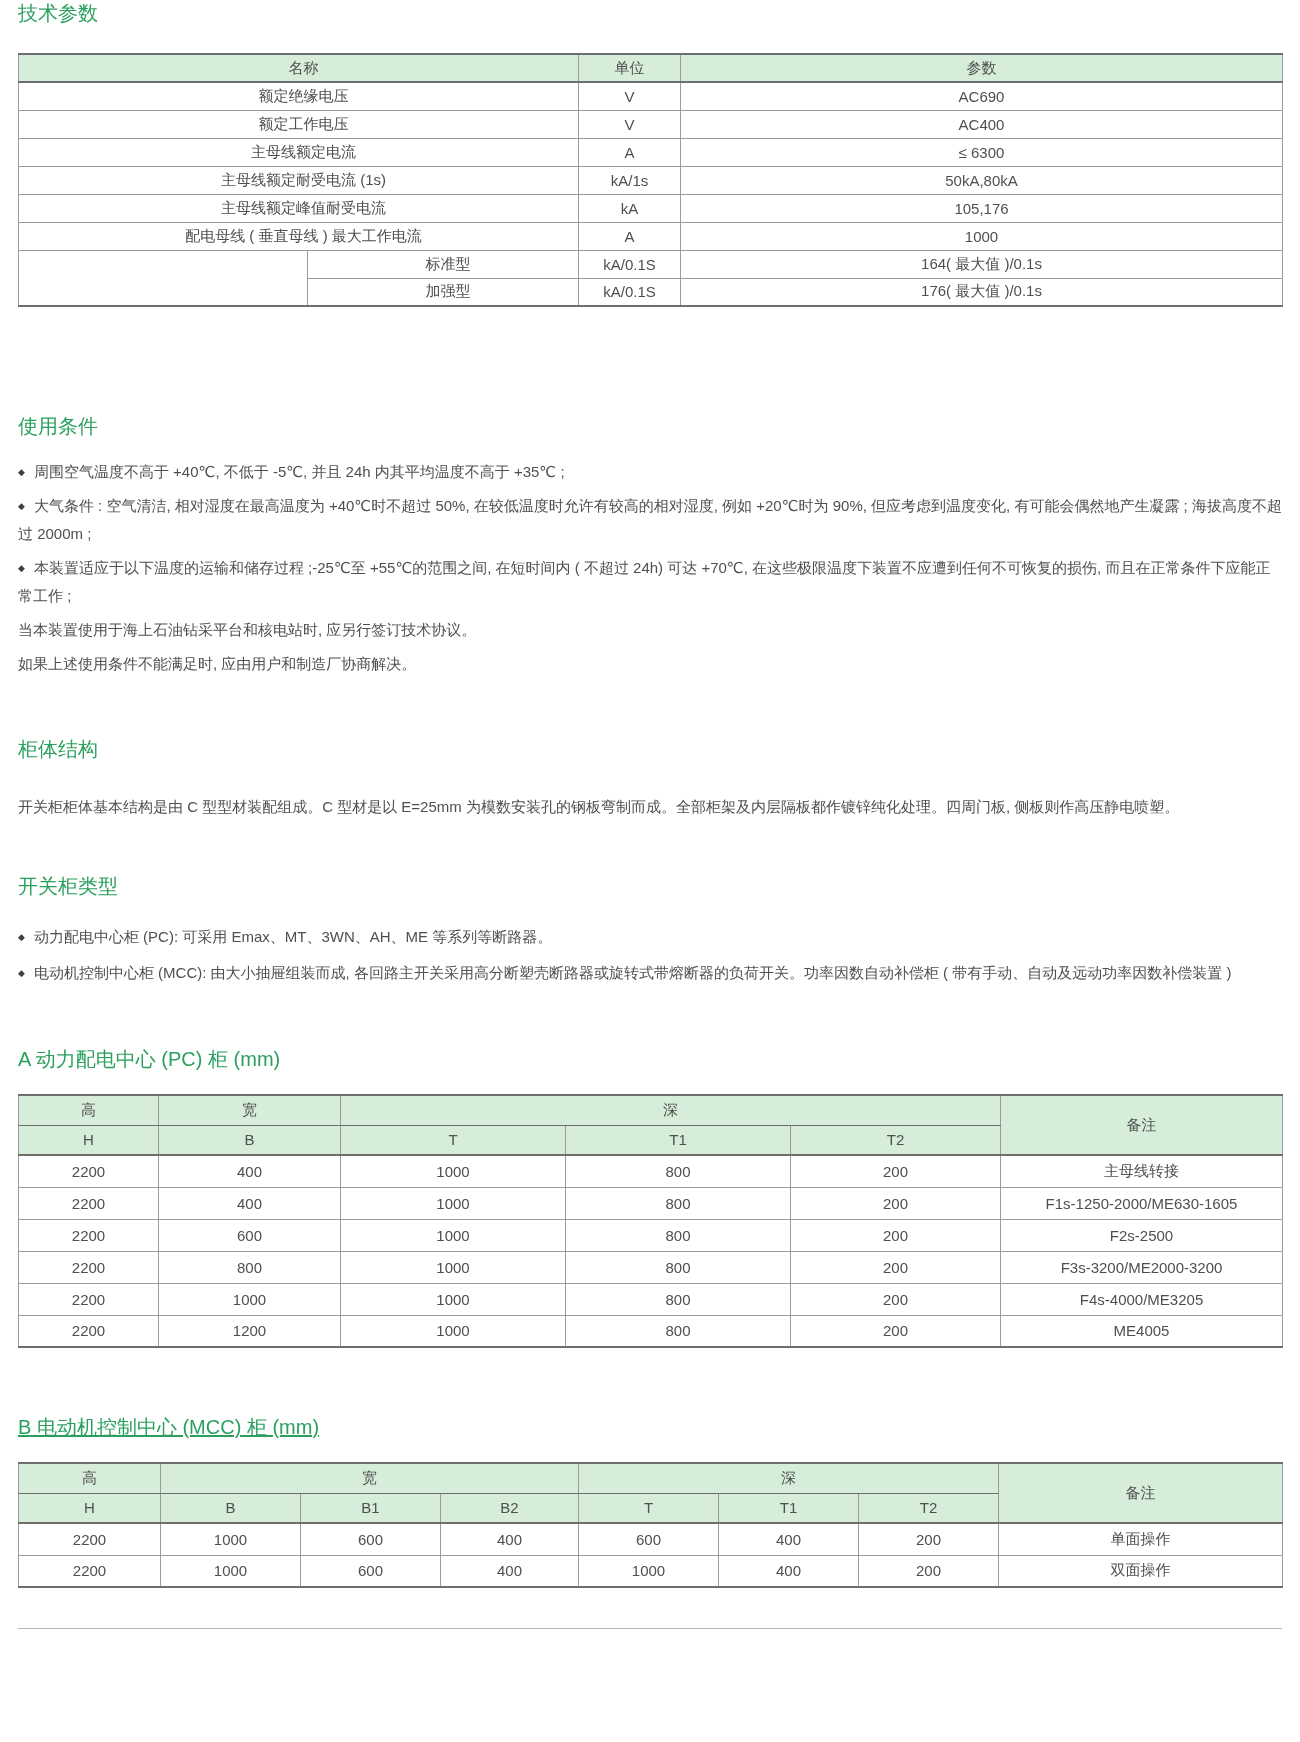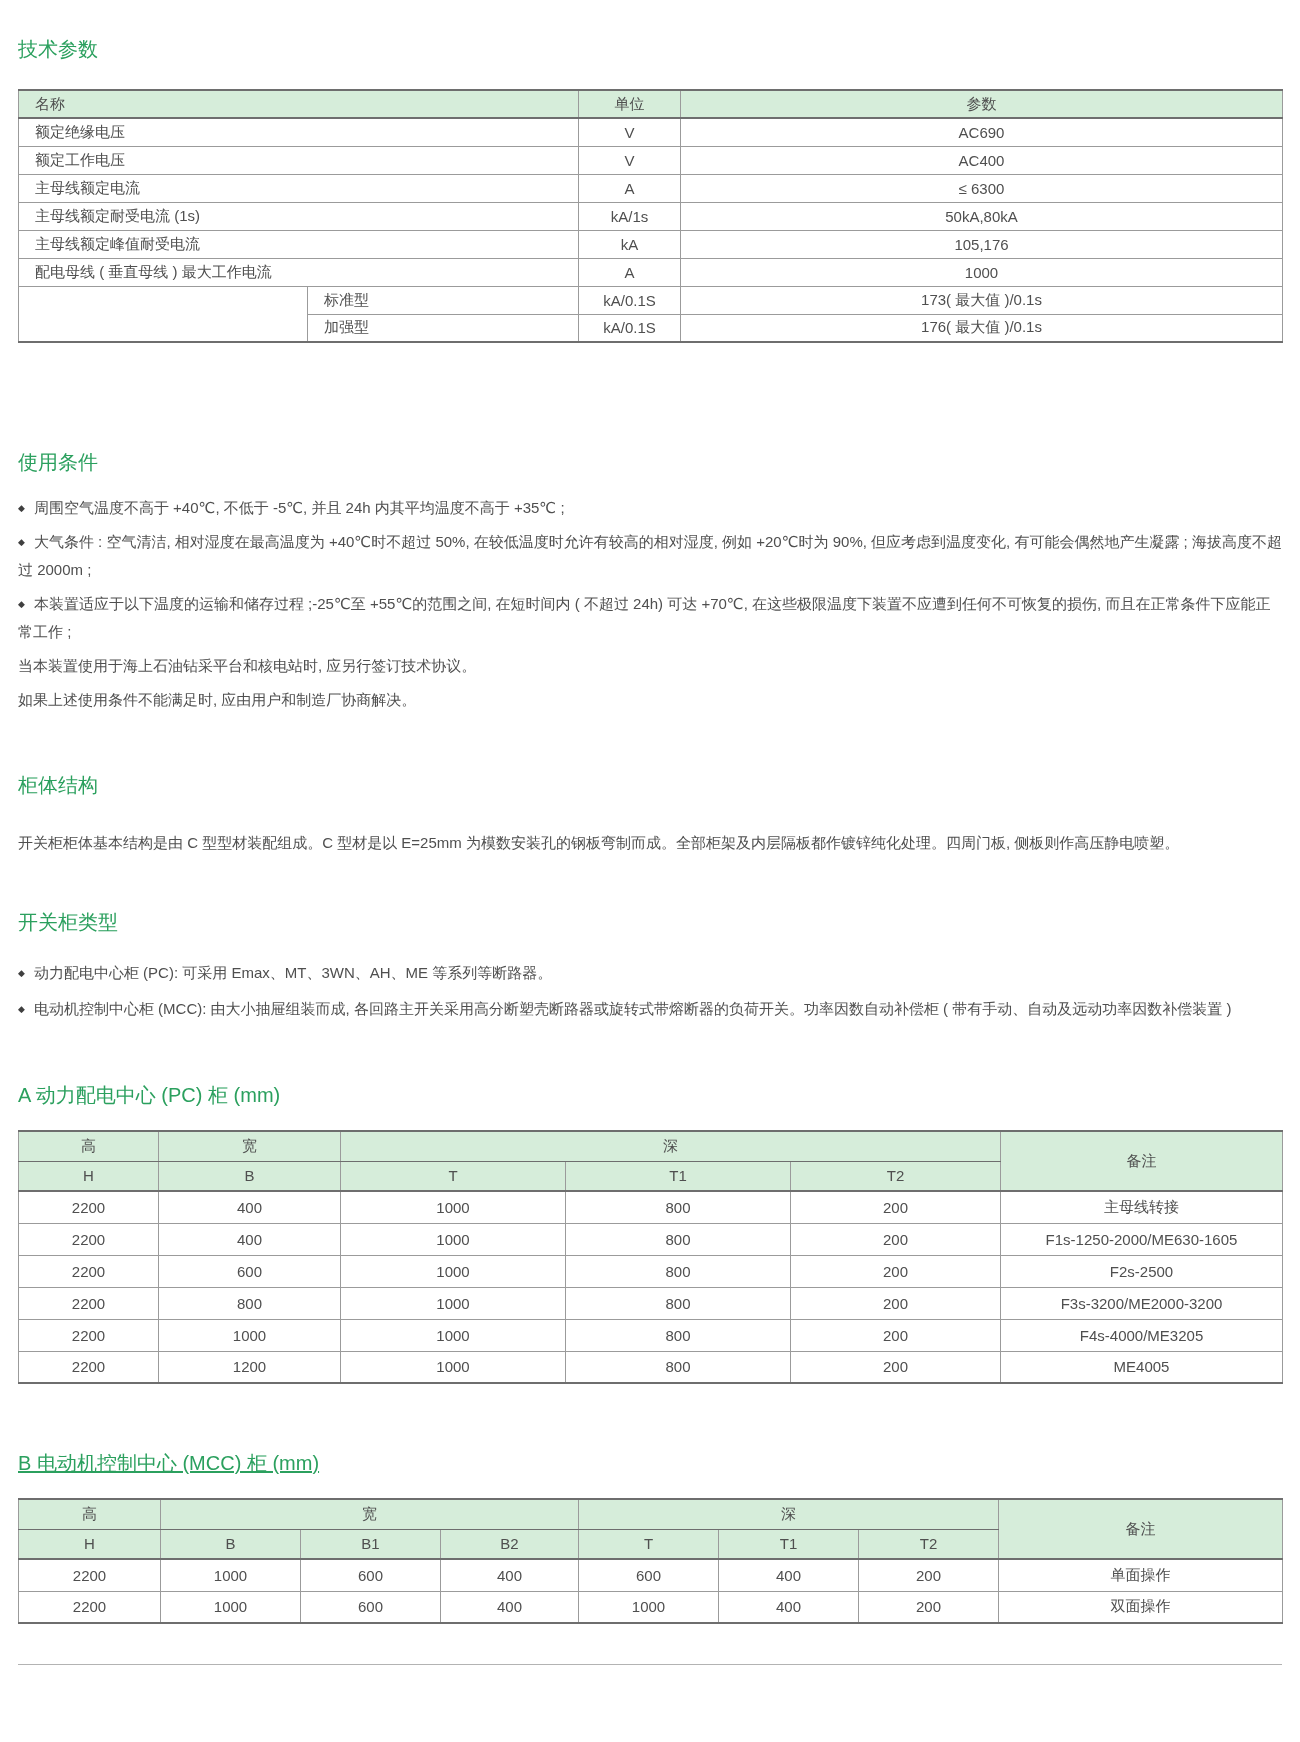--- a/index.html
+++ b/index.html
@@ -11,21 +11,21 @@
     overflow:hidden;
   }
   .content { width:1264px; margin:0 18px; }
 
   .sec-title {
     color:#2ba05e;
     font-size:20px;
     font-weight:500;
     line-height:27px;
   }
-  #title-tech { margin-top:36px; }
+  #title-tech { }
   #title-usage { margin-top:106px; }
   #title-structure { margin-top:58px; }
   #title-types { margin-top:52px; }
   #title-pc { margin-top:58px; }
   #title-mcc { margin-top:66px;text-decoration:underline; }
 
   table {
     width:1264px;
     border-collapse:collapse;
     table-layout:fixed;
@@ -38,21 +38,21 @@
     text-align:center;
     font-weight:400;
     height:28px;
     padding:2px 6px;
   }
   .tbl thead th {
     background:#d6edda;
     border-bottom:2px solid #6e6e6e;
     text-align:center;
   }
-  .tbl .l { text-align:left; padding-left:16px; }
+  .tbl .l { text-align:center; padding-left:16px; }
 
   #tech-table { margin-top:26px; }
   #pc-table, #mcc-table { margin-top:21px; }
   #pc-table td, #mcc-table td { height:32px; }
   #pc-table thead th, #mcc-table thead th { height:30px; border-bottom:1px solid #6e6e6e; }
   #pc-table thead tr.sub th, #mcc-table thead tr.sub th,
   #pc-table thead th.span2, #mcc-table thead th.span2 { border-bottom:2px solid #6e6e6e; }
 
   .usage-list { margin-top:18px; }
   .types-list { margin-top:22px; }
@@ -126,21 +126,21 @@
       </tr>
       <tr>
         <td colspan="2" class="l">配电母线 ( 垂直母线 ) 最大工作电流</td>
         <td>A</td>
         <td>1000</td>
       </tr>
       <tr>
         <td rowspan="2"></td>
         <td class="l">标准型</td>
         <td>kA/0.1S</td>
-        <td>173( 最大值 )/0.1s</td>
+        <td>164( 最大值 )/0.1s</td>
       </tr>
       <tr>
         <td class="l">加强型</td>
         <td>kA/0.1S</td>
         <td>176( 最大值 )/0.1s</td>
       </tr>
     </tbody>
   </table>
 
   <div class="sec-title" id="title-usage">使用条件</div>

